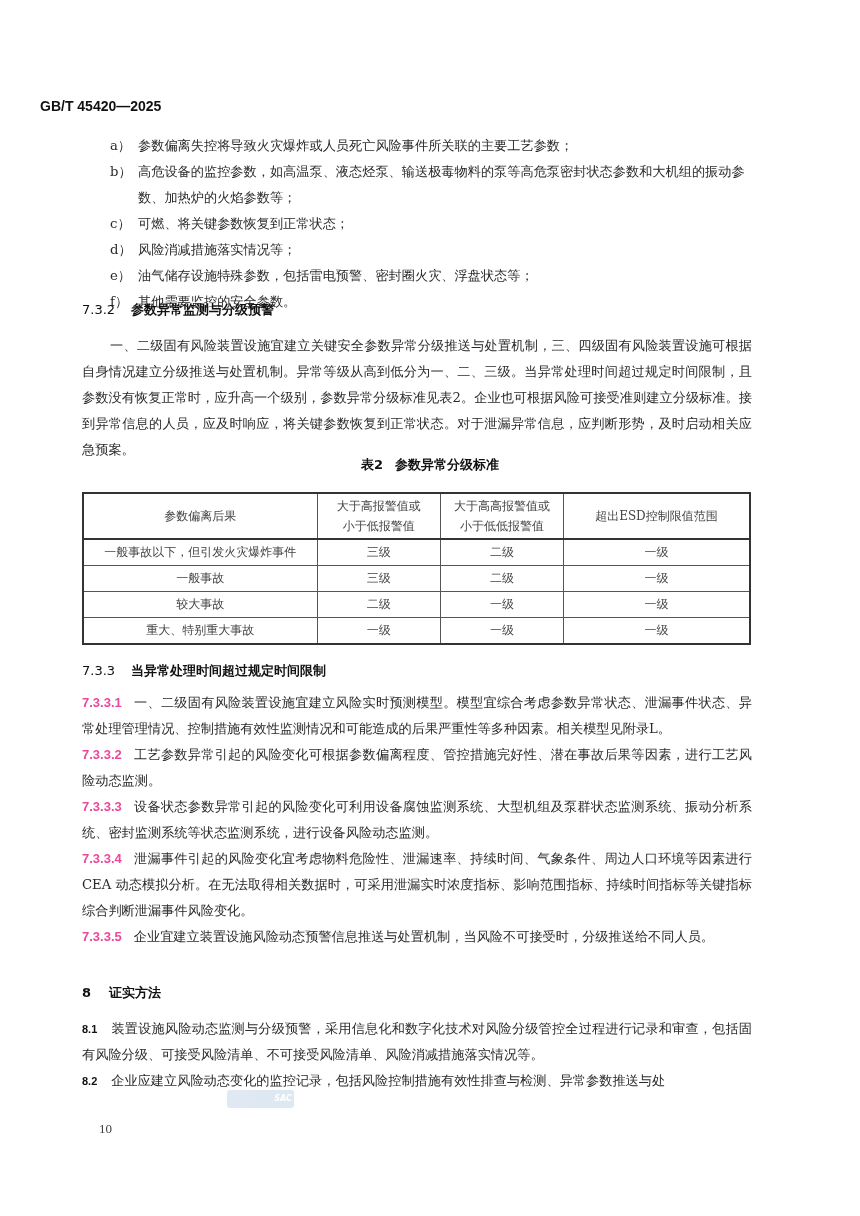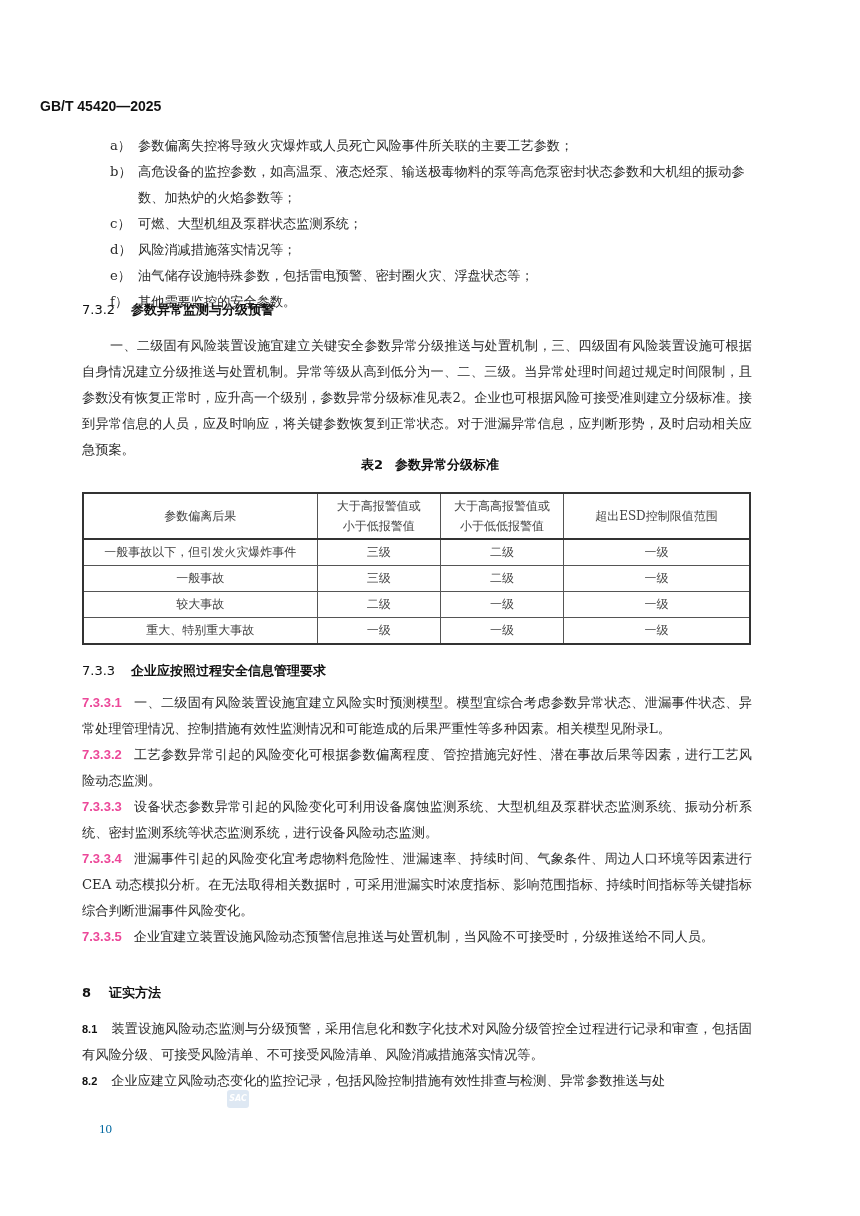--- a/index.html
+++ b/index.html
@@ -26,40 +26,40 @@
   .c1 { width: 235px; } .c2 { width: 124px; } .c3 { width: 123px; } .c4 { width: 187px; }
   .h733 { left: 82px; top: 662px; }
   .clauses { left: 82px; top: 690px; width: 670px; text-align: justify; }
   .clauses .cnum { font-family: "Liberation Sans", sans-serif; font-weight: bold; font-size: 13px; color:#ec4899; margin-right: 12px; }
   .h8 { left: 82px; top: 984px; }
   .h8 .num { margin-right: 18px; font-weight: bold; }
   .sec8 { left: 82px; top: 1016px; width: 670px; text-align: justify; }
   .sec8 .cnum { font-family: "Liberation Sans", sans-serif; font-weight: bold; font-size: 11px; color:#111; margin-right: 14px; }
   .watermark { left: 227px; top: 1090px; width: 22px; height: 18px; border-radius: 3px;
                background: #dbe6f2; color: #ffffff; font-family: "DejaVu Sans", sans-serif; font-weight: bold;
-               font-style: italic; font-size: 8px; line-height: 18px; text-align: center; opacity: 0.9; }
-  .page-num { left: 99px; top: 1121px; font-size: 13px; color: #0369a1; font-family: "Liberation Serif", serif; }
+               font-style: italic; font-size: 8px; line-height: 18px; text-align: center; opacity: 0.9; padding-left: 45px; }
+  .page-num { left: 99px; top: 1121px; font-size: 13px; color: #404040; font-family: "Liberation Serif", serif; }
 </style>
 </head>
 <body>
 
 <div class="abs std-id">GB/T 45420—2025</div>
 
 <div class="abs list body-text">
   <div class="list-item">
     <span class="mark">a）</span>
     <span>参数偏离失控将导致火灾爆炸或人员死亡风险事件所关联的主要工艺参数；</span>
   </div>
   <div class="list-item">
     <span class="mark">b）</span>
     <span>高危设备的监控参数，如高温泵、液态烃泵、输送极毒物料的泵等高危泵密封状态参数和大机组的振动参数、加热炉的火焰参数等；</span>
   </div>
   <div class="list-item">
     <span class="mark">c）</span>
-    <span>可燃、大型机组及泵群状态监测系统；</span>
+    <span>可燃、将关键参数恢复到正常状态；</span>
   </div>
   <div class="list-item">
     <span class="mark">d）</span>
     <span>风险消减措施落实情况等；</span>
   </div>
   <div class="list-item">
     <span class="mark">e）</span>
     <span>油气储存设施特殊参数，包括雷电预警、密封圈火灾、浮盘状态等；</span>
   </div>
   <div class="list-item">
@@ -109,21 +109,21 @@
     <tr>
       <td>重大、特别重大事故</td>
       <td>一级</td>
       <td>一级</td>
       <td>一级</td>
     </tr>
   </tbody>
 </table>
 
 <div class="abs heading h733">
-  <span class="num">7.3.3</span><span>企业应按照过程安全信息管理要求</span>
+  <span class="num">7.3.3</span><span>当异常处理时间超过规定时间限制</span>
 </div>
 
 <div class="abs clauses body-text">
   <div><span class="cnum">7.3.3.1</span><span>一、二级固有风险装置设施宜建立风险实时预测模型。模型宜综合考虑参数异常状态、泄漏事件状态、异常处理管理情况、控制措施有效性监测情况和可能造成的后果严重性等多种因素。相关模型见附录L。</span></div>
   <div><span class="cnum">7.3.3.2</span><span>工艺参数异常引起的风险变化可根据参数偏离程度、管控措施完好性、潜在事故后果等因素，进行工艺风险动态监测。</span></div>
   <div><span class="cnum">7.3.3.3</span><span>设备状态参数异常引起的风险变化可利用设备腐蚀监测系统、大型机组及泵群状态监测系统、振动分析系统、密封监测系统等状态监测系统，进行设备风险动态监测。</span></div>
   <div><span class="cnum">7.3.3.4</span><span>泄漏事件引起的风险变化宜考虑物料危险性、泄漏速率、持续时间、气象条件、周边人口环境等因素进行 CEA 动态模拟分析。在无法取得相关数据时，可采用泄漏实时浓度指标、影响范围指标、持续时间指标等关键指标综合判断泄漏事件风险变化。</span></div>
   <div><span class="cnum">7.3.3.5</span><span>企业宜建立装置设施风险动态预警信息推送与处置机制，当风险不可接受时，分级推送给不同人员。</span></div>
 </div>
 

